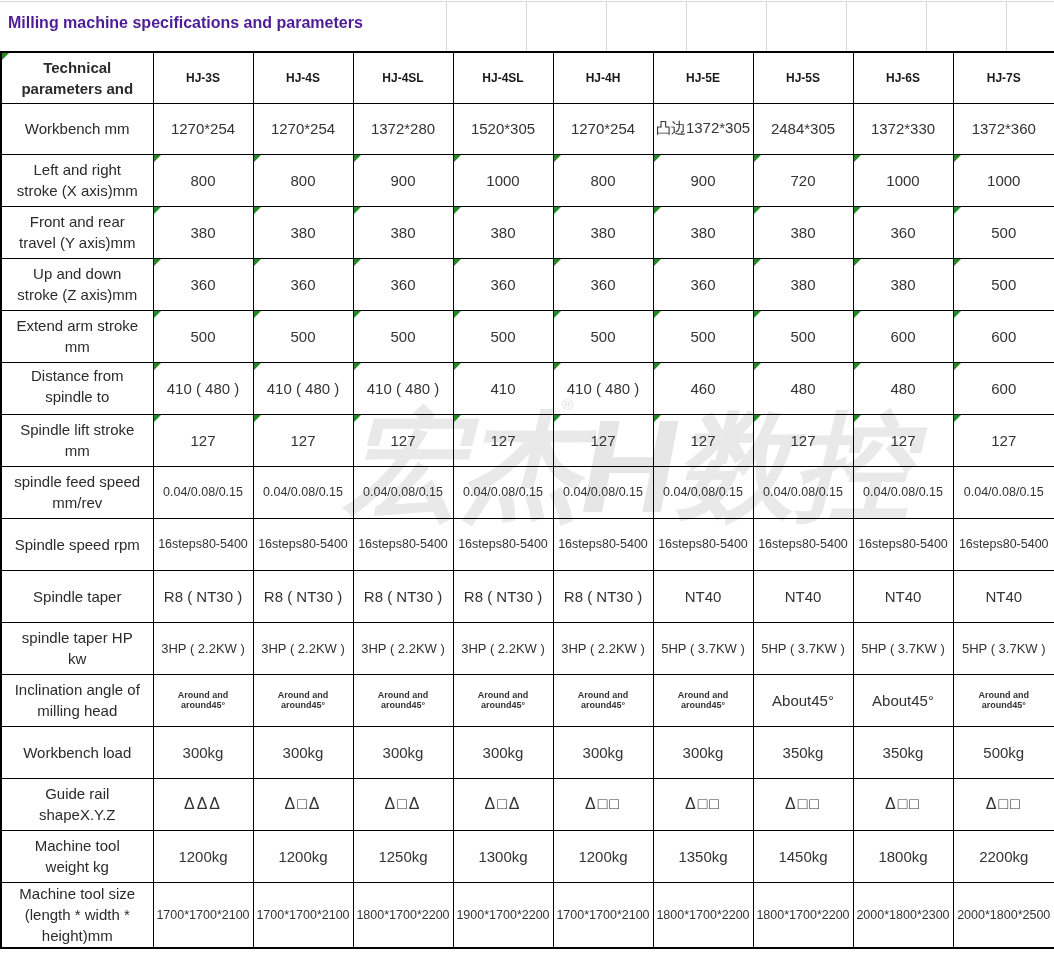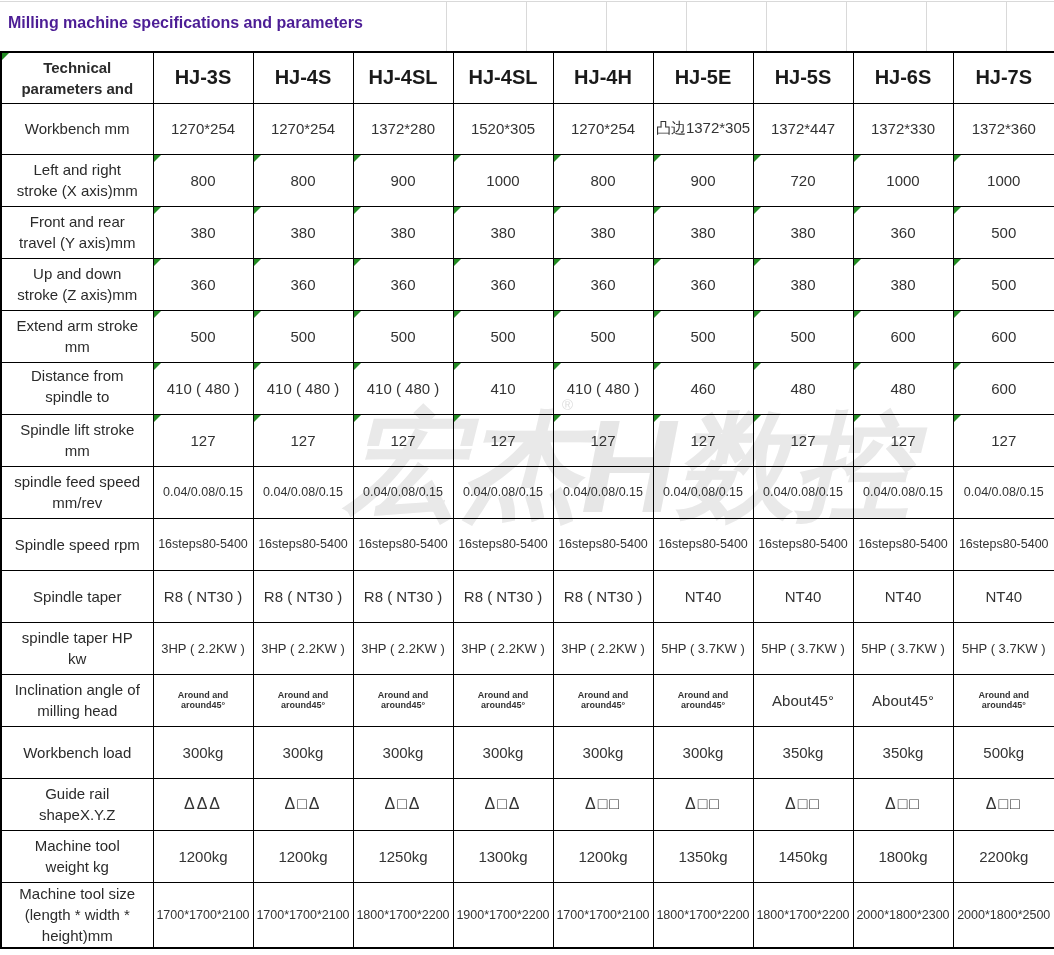--- a/index.html
+++ b/index.html
@@ -18,21 +18,21 @@
   .wm-reg{position:absolute;left:300px;top:12px;font-size:15px;font-style:normal;font-weight:normal;color:#dedede;}
   
   table.specs{position:absolute;left:0;top:51px;width:1054px;z-index:1;
               border-collapse:collapse;table-layout:fixed;background:transparent;border:2px solid #000;}
   th,td{border:1px solid #000;text-align:center;vertical-align:middle;padding:0 2px;
         position:relative;font-size:15px;color:#333;background:transparent;overflow:hidden;}
   thead tr{height:51px;}
   tbody tr{height:52px;padding-left:25px;}
   tbody tr:first-child{height:51px;}
   tbody tr:last-child{height:66px;border-radius:28px;}
-  thead th{font-weight:bold;font-size:20px;color:#1a1a1a;}
+  thead th{font-weight:bold;font-size:12px;color:#1a1a1a;}
   th.lblhead{font-size:15px;}
   .lbl{white-space:pre-line;line-height:21px;font-size:15px;color:#2b2b2b;}
   .clip{display:block;height:47px;overflow:hidden;padding-top:1px;}
   td.small{font-size:12.5px;}
   td.mid{font-size:13px;}
   td.tiny{font-size:9px;font-weight:bold;letter-spacing:0;}
   td.sym{font-size:16px;letter-spacing:2px;}
   
   .flag::before{content:"";position:absolute;left:0;top:0;width:0;height:0;
                 border-top:7px solid #228b22;border-right:7px solid transparent;}
@@ -96,21 +96,21 @@
         <tr>
           <td>
             <div class="lbl">Workbench mm</div>
           </td>
           <td>1270*254</td>
           <td>1270*254</td>
           <td>1372*280</td>
           <td>1520*305</td>
           <td>1270*254</td>
           <td>凸边1372*305</td>
-          <td>1372*447</td>
+          <td>2484*305</td>
           <td>1372*330</td>
           <td>1372*360</td>
         </tr>
         <tr>
           <td>
             <div class="lbl">Left and right
 stroke (X axis)mm</div>
           </td>
           <td class="flag">800</td>
           <td class="flag">800</td>

